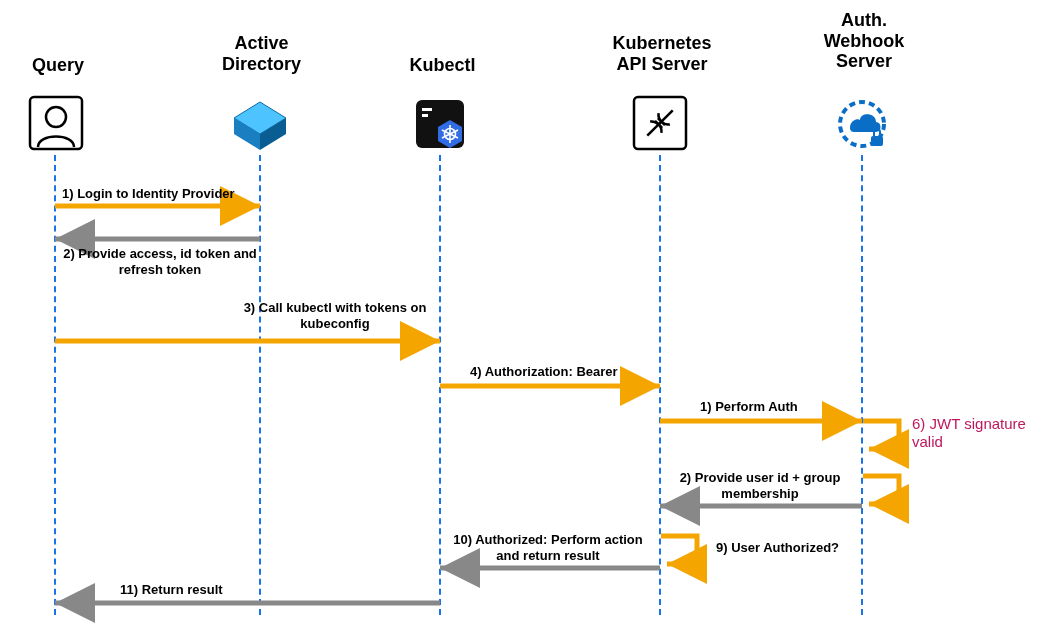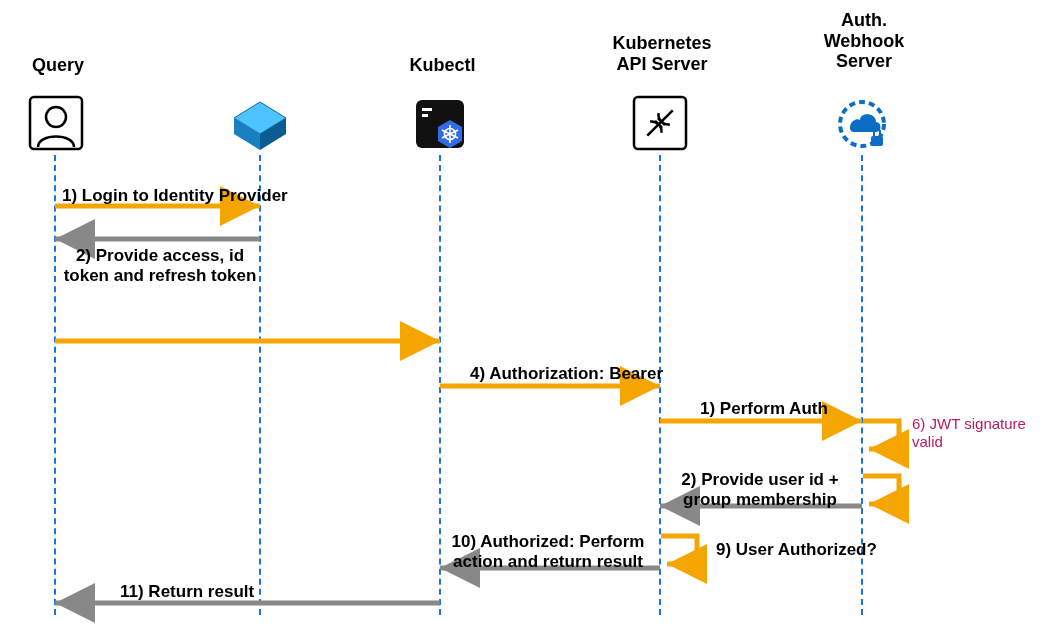--- a/index.html
+++ b/index.html
@@ -1,30 +1,31 @@
 <!DOCTYPE html>
 <html><head>
 <meta charset="utf-8">
 <style>
   html,body{margin:0;padding:0;background:#fff;font-family:"Segoe UI",Arial,sans-serif;}
   .stage{position:relative;width:1046px;height:641px;}
   .actor-title{position:absolute;font-size:18px;font-weight:600;text-align:center;color:#000;line-height:1.15;}
   .icon-box{position:absolute;}
   .lifeline{position:absolute;width:0;border-left:2px dashed #1a73e8;}
-  .msg-text{position:absolute;font-size:17px;font-weight:600;color:#000;text-align:center;line-height:1.2;white-space:nowrap;}
+  .msg-text{position:absolute;font-size:13px;font-weight:600;color:#000;text-align:center;line-height:1.2;white-space:nowrap;}
   .msg-text.wrap{white-space:normal;}
   .side-text{position:absolute;font-size:15px;font-weight:500;color:#be185d;line-height:1.2;}
   svg.arrow{position:absolute;overflow:visible;}
 </style>
 </head>
 <body>
 
 <div class="stage">
 
   <div class="actor-title" style="left:32px;top:55px;width:46px;">Query</div>
+  <div class="actor-title" style="left:214px;top:33px;width:95px;" id="t-ad">Active<br>Directory</div>
   <div class="actor-title" style="left:405px;top:55px;width:75px;">Kubectl</div>
   <div class="actor-title" style="left:818px;top:10px;width:92px;" id="t-webhook">Auth.<br>Webhook<br>Server</div>
   <div class="actor-title" style="left:608px;top:33px;width:108px;" id="t-api">Kubernetes<br>API Server</div>
 
   <div class="icon-box" style="left:28px;top:95px;">
     <svg width="56" height="56">
       <rect x="2" y="2" width="52" height="52" rx="4" fill="none" stroke="#000" stroke-width="2.5"></rect>
       <circle cx="28" cy="22" r="10" fill="none" stroke="#000" stroke-width="2.5"></circle>
       <path d="M10 52 C10 38 46 38 46 52" fill="none" stroke="#000" stroke-width="2.5"></path>
     </svg>
@@ -102,20 +103,21 @@
   <div class="msg-text" style="left:62px;top:186px;">1) Login to Identity Provider</div>
 
   <svg class="arrow" style="left:40px;top:233px;width:230px;height:12px;">
     <line x1="220" y1="6" x2="15" y2="6" stroke="#888" stroke-width="5" marker-end="url(#ah-r)"></line>
   </svg>
   <div class="msg-text wrap" style="left:55px;top:246px;width:210px;">2) Provide access, id token and refresh token</div>
 
   <svg class="arrow" style="left:40px;top:335px;width:410px;height:12px;">
     <line x1="15" y1="6" x2="400" y2="6" stroke="#f5a500" stroke-width="5" marker-end="url(#ah-f)"></line>
   </svg>
+  <div class="msg-text wrap" style="left:240px;top:300px;width:190px;">3) Call kubectl with tokens on kubeconfig</div>
 
   <svg class="arrow" style="left:430px;top:380px;width:240px;height:12px;">
     <line x1="10" y1="6" x2="230" y2="6" stroke="#f5a500" stroke-width="5" marker-end="url(#ah-f)"></line>
   </svg>
   <div class="msg-text" style="left:470px;top:364px;">4) Authorization: Bearer</div>
 
   <svg class="arrow" style="left:650px;top:415px;width:222px;height:12px;">
     <line x1="10" y1="6" x2="212" y2="6" stroke="#f5a500" stroke-width="5" marker-end="url(#ah-f)"></line>
   </svg>
   <div class="msg-text" style="left:700px;top:399px;">1) Perform Auth</div>

